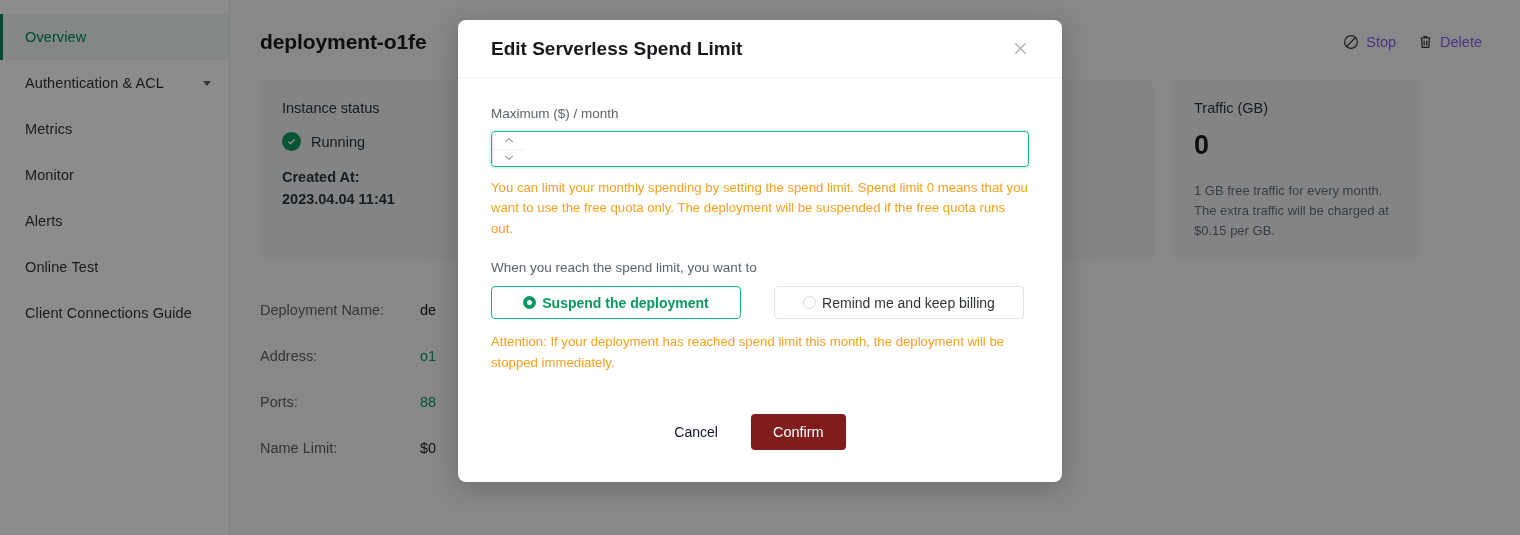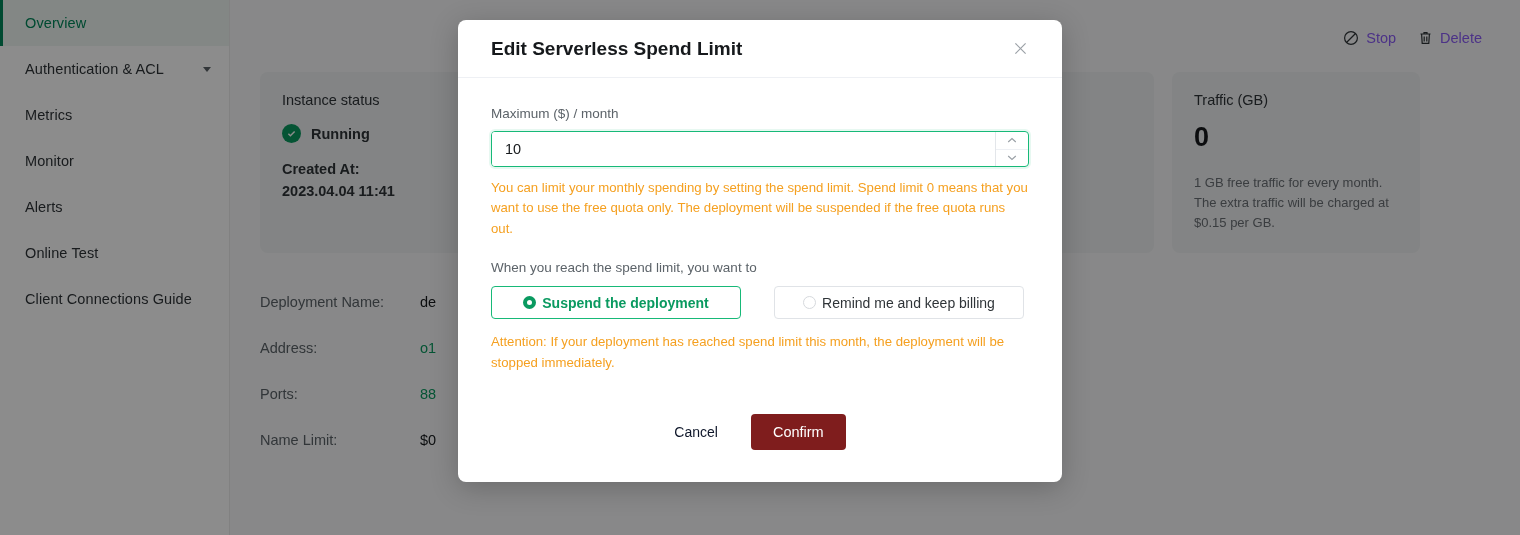--- a/index.html
+++ b/index.html
@@ -11,21 +11,21 @@
   }
   #root { position: relative; width: 1520px; height: 535px; }
 
   
   .page { position: absolute; inset: 0; display: flex; background: #ffffff; }
 
   .sidebar {
     width: 230px; height: 535px;
     background: #ffffff;
     border-right: 1px solid #ececec;
-    padding-top: 0;
+    padding-top: 14px;
     flex: 0 0 230px;
   }
   .nav-item {
     position: relative;
     height: 46px;
     display: flex; align-items: center;
     padding-left: 25px; padding-right: 18px;
     font-size: 14.5px;
     color: #2f3438;
     letter-spacing: .1px;
@@ -80,21 +80,21 @@
   .card.c3 { width: 286px; }
   .card.c4 { width: 248px; }
   .card-title { font-size: 14.5px; color: #2f3438; display: flex; align-items: center; gap: 6px; }
   .card-big { font-size: 27px; font-weight: bold; color: #16191c; margin-top: 14px; }
   .card-note { font-size: 13px; line-height: 1.55; color: #6b7075; margin-top: 20px; }
   .status-row { display: flex; align-items: center; gap: 10px; margin-top: 16px; }
   .status-dot {
     width: 19px; height: 19px; border-radius: 50%;
     background: #0a9a60; display: flex; align-items: center; justify-content: center;
   }
-  .status-text { font-size: 14.5px; font-weight: bold; color: #2f3438; }
+  .status-text { font-size: 14.5px; font-weight: normal; color: #2f3438; }
   .created { margin-top: 16px; font-size: 14.5px; font-weight: bold; color: #2f3438; line-height: 1.5; }
   .help-icon {
     width: 14px; height: 14px; border-radius: 50%;
     border: 1px solid #8b9094; color: #8b9094;
     font-size: 10px; line-height: 12px; text-align: center;
   }
 
   .detail-list { margin-top: 26px; }
   .detail-row { display: flex; align-items: center; height: 46px; font-size: 14.5px; }
   .detail-label { width: 160px; color: #5c6369; }
@@ -246,20 +246,21 @@
         <span>Online Test</span>
       </div>
       <div class="nav-item">
         <span>Client Connections Guide</span>
       </div>
     </nav>
 
     <main class="content">
 
       <div class="content-head">
+        <div class="dep-title">deployment-o1fe</div>
         <div class="head-actions">
           <div class="head-btn">
             <span>
               <svg width="16" height="16" viewBox="0 0 16 16" fill="none" stroke="#2f3438" stroke-width="1.2">
                 <circle cx="8" cy="8" r="6.4"></circle>
                   <line x1="3.5" y1="12.5" x2="12.5" y2="3.5"></line>
               </svg>
             </span>
             <span>Stop</span>
           </div>
@@ -342,21 +343,20 @@
           <line x1="1.5" y1="1.5" x2="12.5" y2="12.5"></line>
             <line x1="12.5" y1="1.5" x2="1.5" y2="12.5"></line>
         </svg>
       </div>
     </div>
 
     <div class="modal-body">
       <div class="field-label">Maximum ($) / month</div>
 
       <div class="num-wrap">
-        <input class="num-input" value="10" style="">
         <div class="num-spin">
           <div class="spin-btn up">
             <svg width="10" height="7" viewBox="0 0 10 7" fill="none" stroke="#9aa0a6" stroke-width="1.2">
               <path d="M1.2 5L5 1.6 8.8 5"></path>
             </svg>
           </div>
           <div class="spin-btn down">
             <svg width="10" height="7" viewBox="0 0 10 7" fill="none" stroke="#9aa0a6" stroke-width="1.2">
               <path d="M1.2 2L5 5.4 8.8 2"></path>
             </svg>

